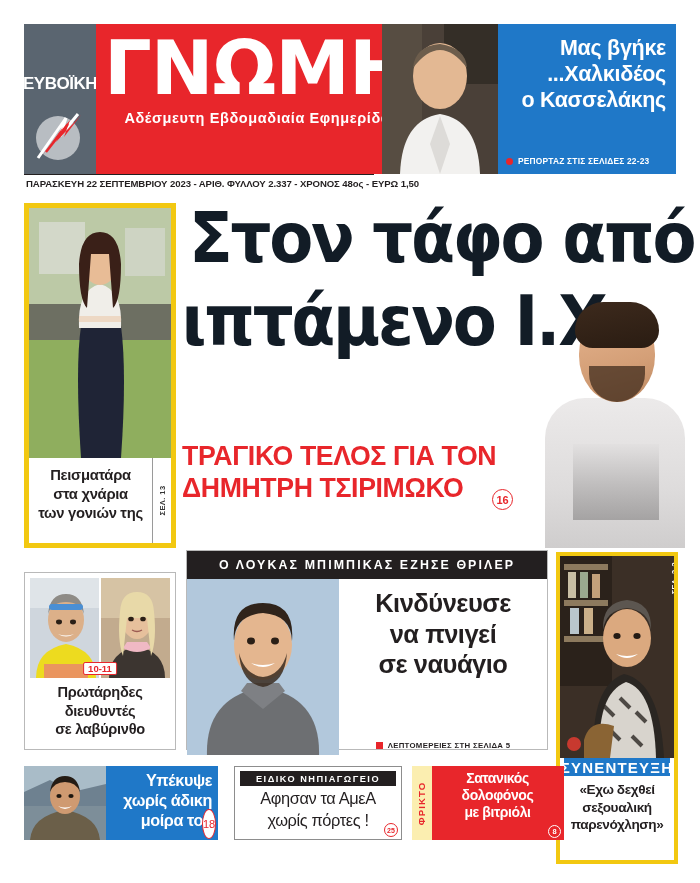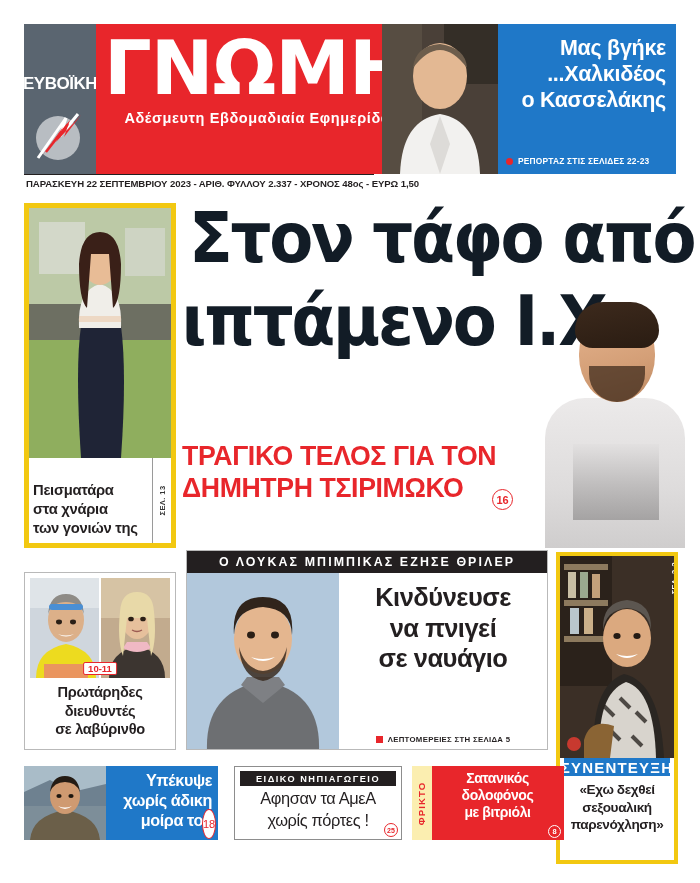--- a/index.html
+++ b/index.html
@@ -51,21 +51,21 @@
   .tr-foot { margin-top: auto; display: flex; align-items: center; gap: 5px; padding-bottom: 2px; }
   .tr-foot-sq { width: 7px; height: 7px; border-radius: 50%; background: #e8262b; }
   .tr-foot-txt { color: #fff; font-weight: bold; font-size: 8.4px; letter-spacing: 0.2px; }
 
   
   .leftbox { position: absolute; left: 24px; top: 203px; width: 152px; height: 345px;
     border: 5px solid #f2c811; background: #fff; }
   .leftbox-photo { width: 100%; height: 250px; position: relative; overflow: hidden;
     background: linear-gradient(180deg,#7e9a5a 0%,#9fb27a 35%,#b8c98f 70%,#8fae62 100%); }
   .lb-cap-wrap { position: relative; height: calc(100% - 250px); display: flex; }
-  .lb-cap { flex: 1; padding: 23px 4px 0 4px; text-align: left; }
+  .lb-cap { flex: 1; padding: 8px 4px 0 4px; text-align: center; }
   .lb-cap-line { font-weight: bold; font-size: 14.8px; line-height: 1.30; color: #231f20; letter-spacing: -0.3px; }
   .lb-sel { width: 19px; border-left: 1px solid #9a9a9a; display: flex; align-items: center; justify-content: center; }
   .lb-sel span { transform: rotate(-90deg); font-size: 7.6px; font-weight: bold; color: #333; white-space: nowrap; letter-spacing: 0.4px; }
 
   
   .mainhead { position: absolute; left: 176px; top: 205px; width: 505px; height: 200px; }
   .mh-line { font-family: "DejaVu Sans", sans-serif; font-weight: bold;
     color: #121c26; font-size: 69px; line-height: 0.97; letter-spacing: -2.5px;
     transform: scaleX(0.93); transform-origin: left center; white-space: nowrap; }
   .mh-line.l1 { padding-left: 14px; }
@@ -91,21 +91,21 @@
   .sh-line { color: #e8262b; font-weight: bold; font-size: 27.5px; line-height: 1.16;
     letter-spacing: -0.4px; white-space: nowrap; transform: scaleX(0.97); transform-origin: left center; }
   .badge16 { position: absolute; left: 492px; top: 489px; width: 21px; height: 21px;
     border: 1.6px solid #e8262b; border-radius: 50%; background: #fff;
     display: flex; align-items: center; justify-content: center;
     color: #e8262b; font-weight: bold; font-size: 11px; }
 
   
   .centerbox { position: absolute; left: 186px; top: 550px; width: 362px; height: 200px;
     border: 1px solid #b9b9b9; background: #fff; }
-  .cb-banner { height: 22px; background: #231f20; display: flex; align-items: center; justify-content: center; }
+  .cb-banner { height: 28px; background: #231f20; display: flex; align-items: center; justify-content: center; }
   .cb-banner span { color: #fff; font-weight: bold; font-size: 12.4px; letter-spacing: 2.1px; }
   .cb-body { display: flex; height: calc(100% - 22px); }
   .cb-photo { width: 152px; position: relative; overflow: hidden;
     background: linear-gradient(175deg,#bdd3e4 0%,#a7c3da 55%,#93b2cc 100%); }
   .cb-text { flex: 1; padding: 9px 9px 4px 9px; display: flex; flex-direction: column; }
   .cb-line { font-weight: bold; font-size: 25.5px; line-height: 1.20; color: #231f20;
     text-align: center; letter-spacing: -0.5px; white-space: nowrap; }
   .cb-foot { margin-top: auto; display: flex; align-items: center; justify-content: center; gap: 5px; padding-bottom: 1px; }
   .cb-foot-sq { width: 7px; height: 7px; background: #e8262b; }
   .cb-foot-txt { font-weight: bold; font-size: 7.8px; color: #231f20; letter-spacing: 0.3px; }

